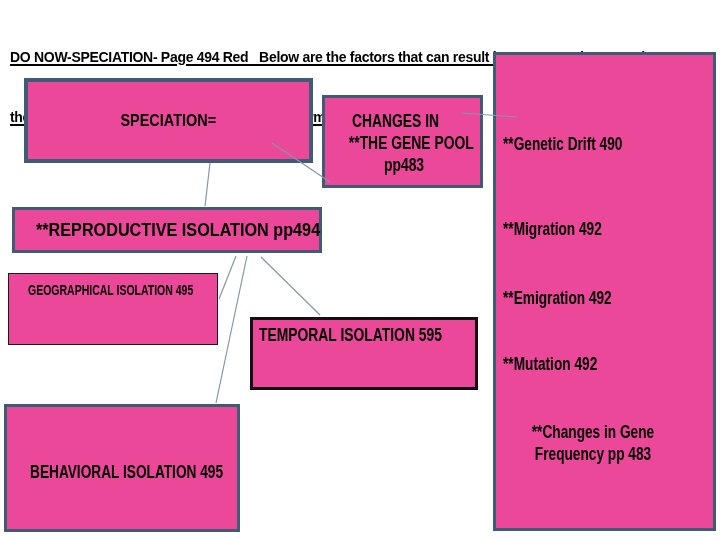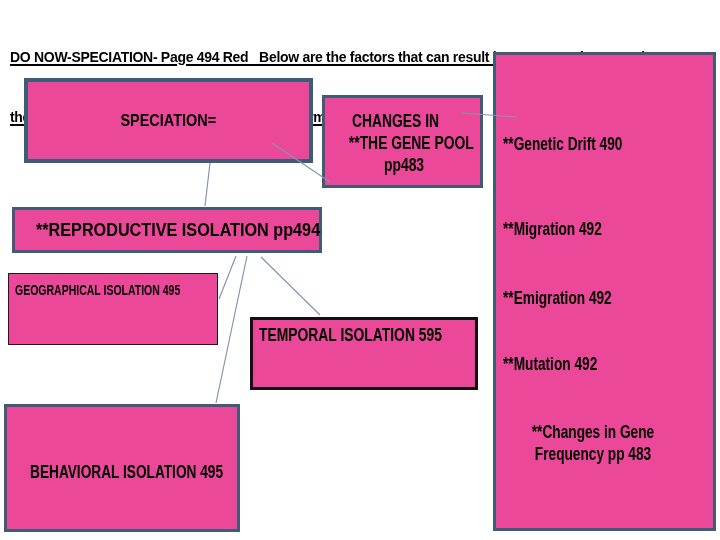--- a/index.html
+++ b/index.html
@@ -70,21 +70,21 @@
   
   #reproductive-box {
     left: 12px; top: 207px; width: 310px; height: 46px;
     display: flex; align-items: center;
     padding-left: 21px;
   }
   #reproductive-box .label { font-size: 18px; transform: scaleX(0.9); }
   
   #geographical-box {
     left: 8px; top: 273px; width: 210px; height: 72px;
-    padding: 7px 0 0 6px;
+    padding: 7px 0 0 19px;
   }
   #geographical-box .label { font-size: 14px; transform: scaleX(0.75); }
   
   #temporal-box {
     left: 250px; top: 317px; width: 228px; height: 73px;
     padding: 4px 16px 0 6px;
   }
   #temporal-box .label { font-size: 19px; }
   
   #behavioral-box {

